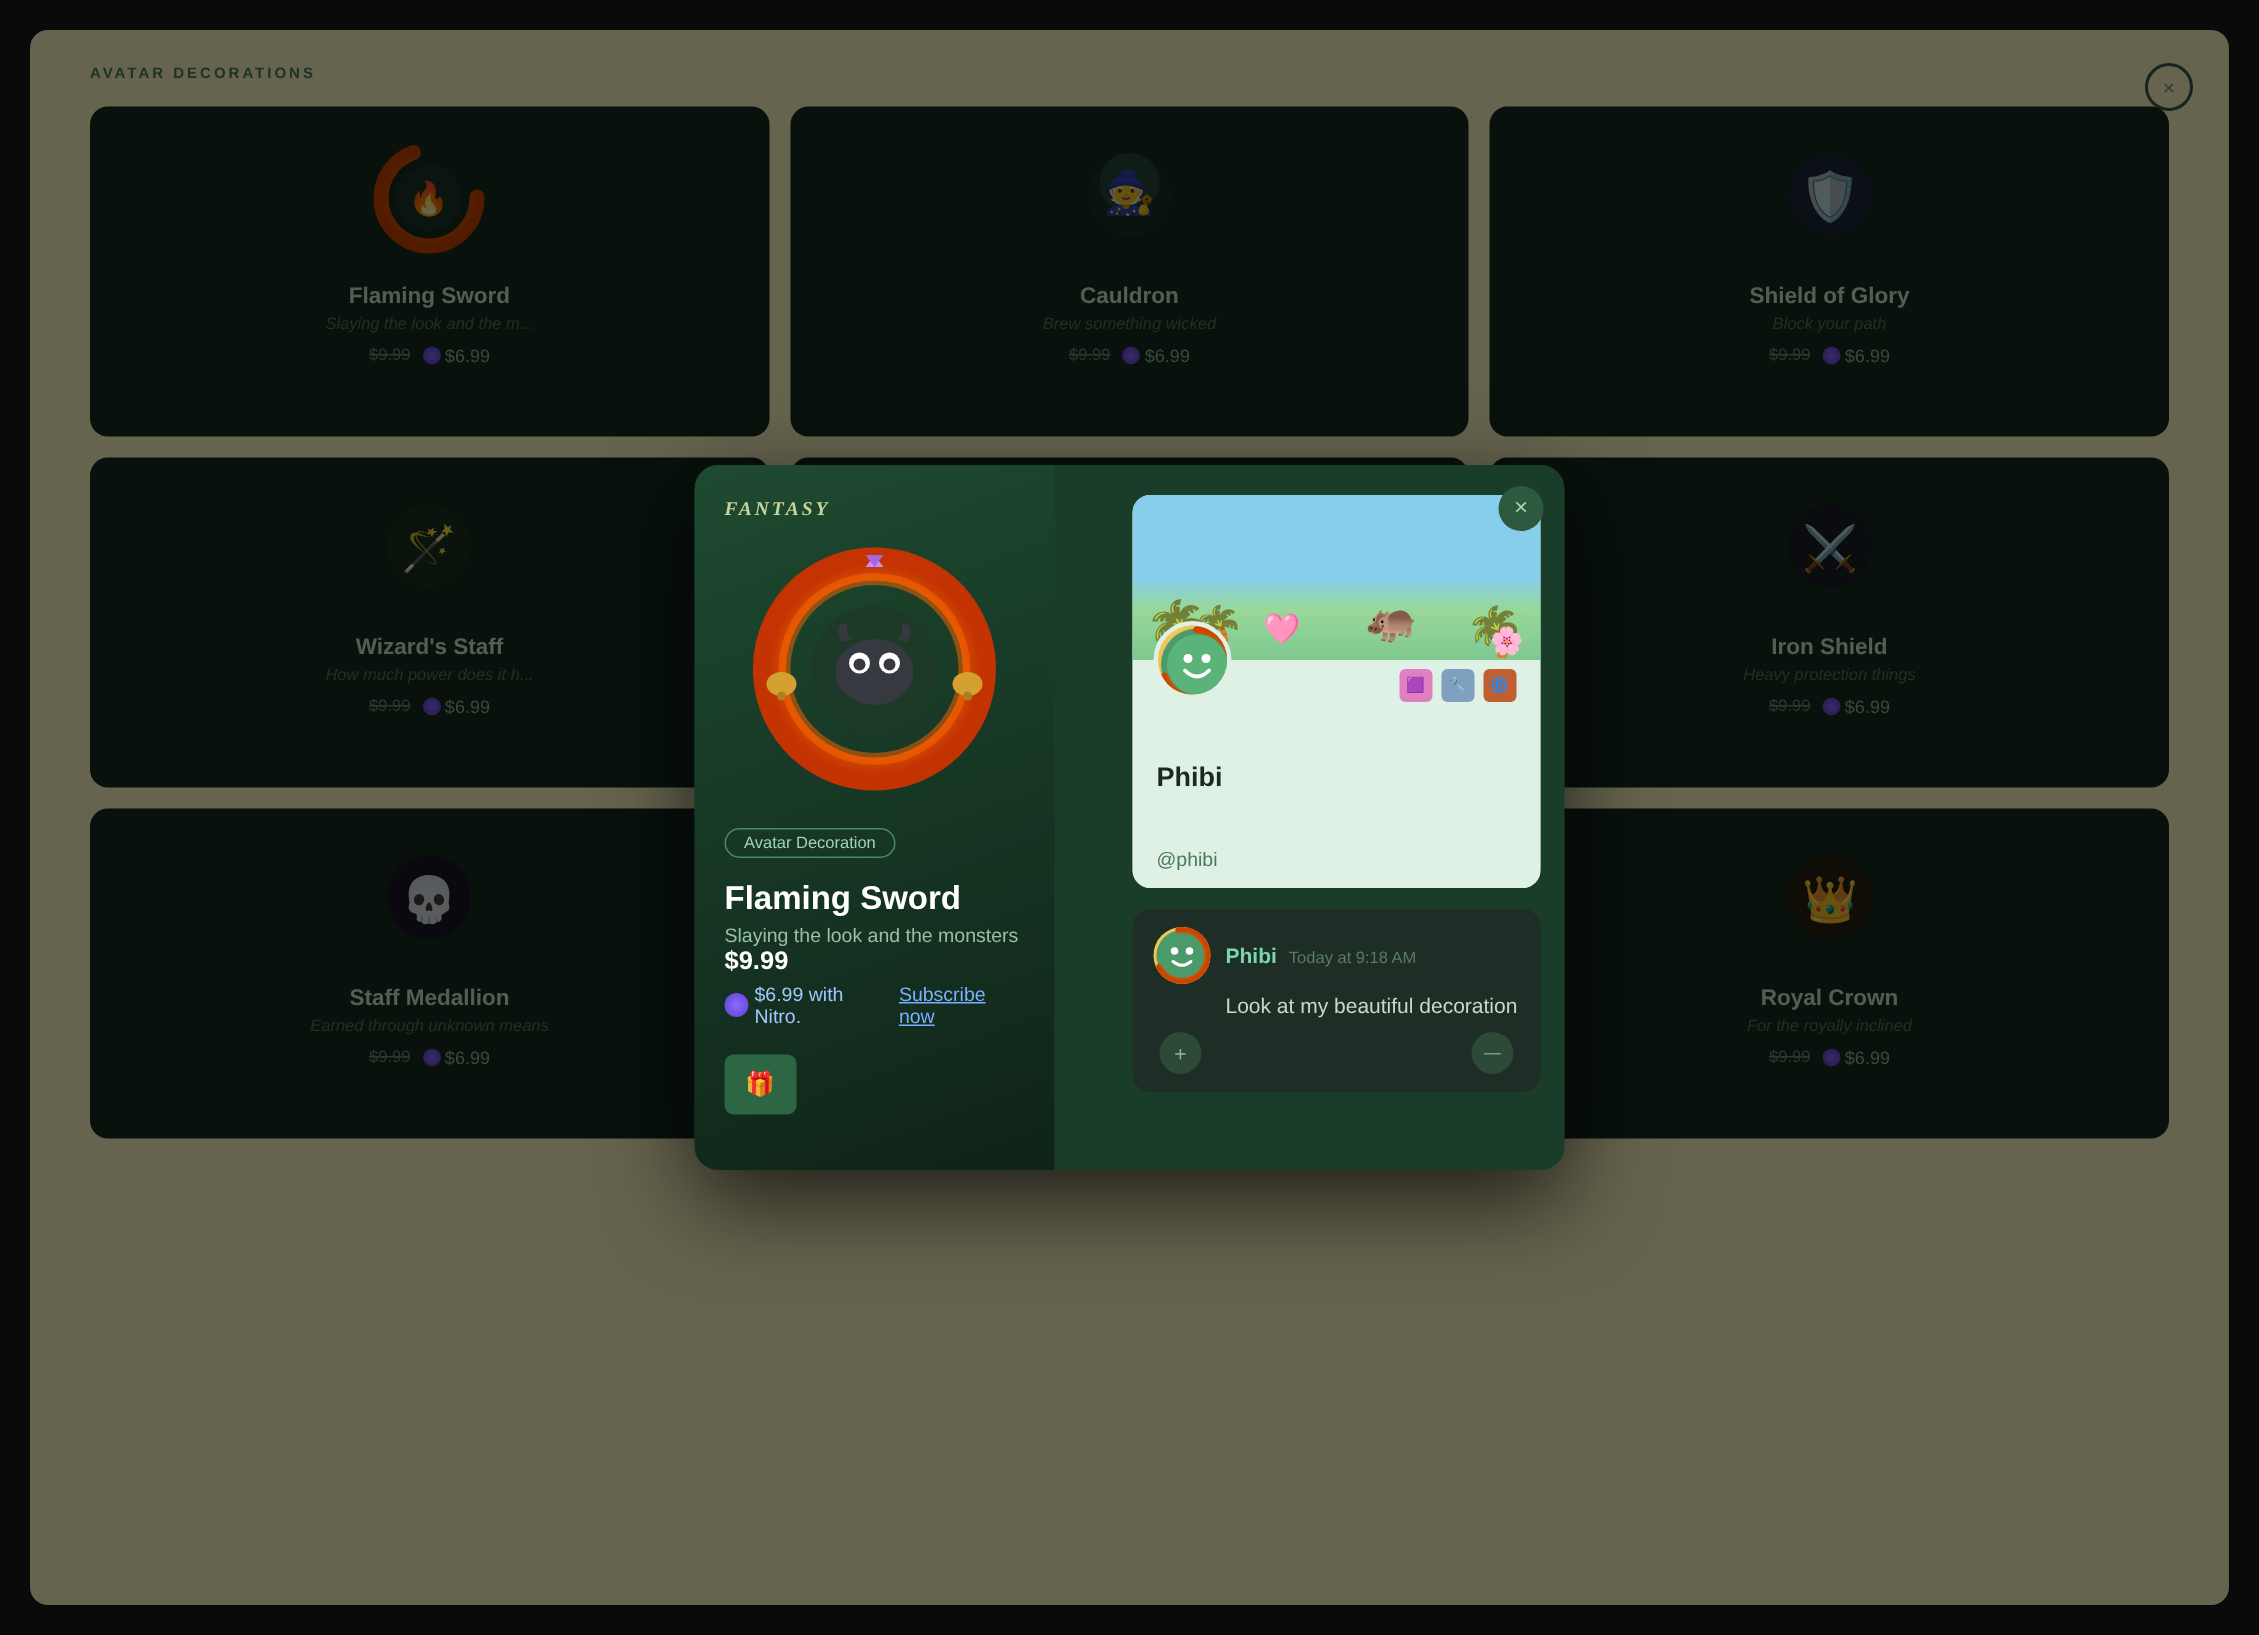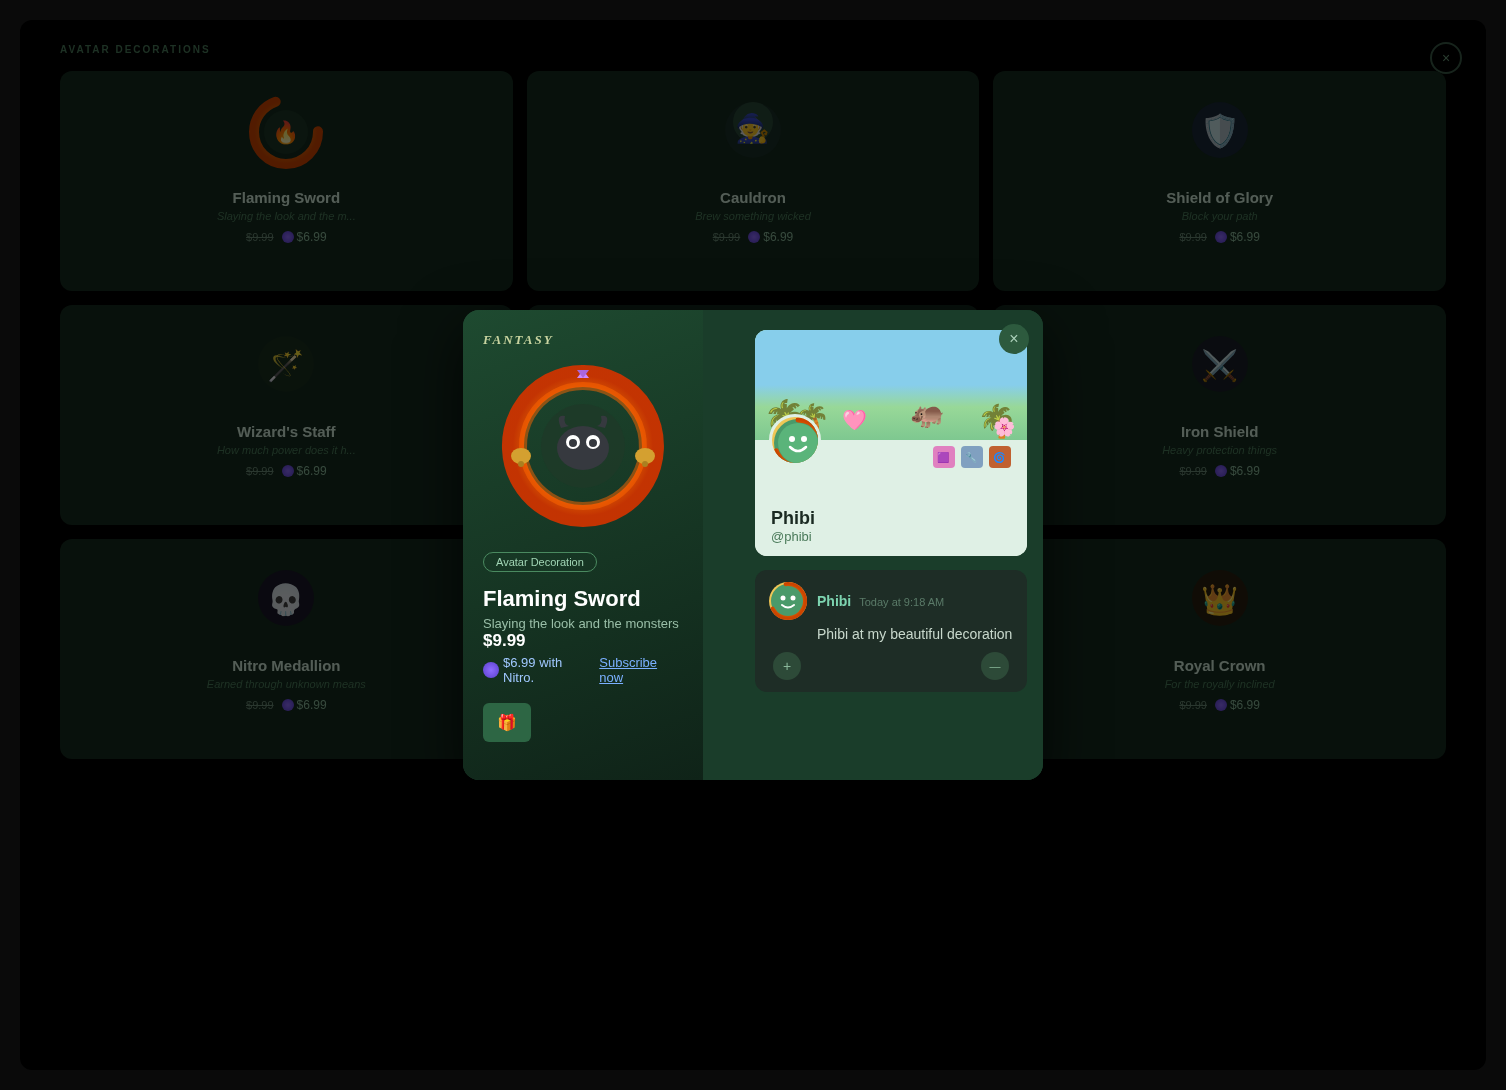--- a/index.html
+++ b/index.html
@@ -271,20 +271,21 @@
 
     .profile-name {
       font-size: 18px;
       font-weight: 700;
       color: #1a2a22;
     }
 
     .profile-handle {
       font-size: 13px;
       color: #4a7a5a;
+      margin-top: 36px;
     }
 
     
     .chat-bubble {
       background: #1e2d26;
       border-radius: 12px;
       padding: 12px 14px;
       width: 100%;
     }
 
@@ -348,21 +349,21 @@
       cursor: pointer;
       display: flex;
       align-items: center;
       justify-content: center;
     }
 
     
     .outer-window {
       position: absolute;
       inset: 20px;
-      background: #000000;
+      background: #fef9c3;
       border-radius: 12px;
       z-index: 0;
       overflow: hidden;
     }
 
     .window-scrollable {
       position: absolute;
       inset: 0;
       padding: 24px 40px;
       overflow: hidden;
@@ -594,21 +595,21 @@
         </div>
       </div>
 
       <div class="card">
         <div class="card-emoji">
           <svg width="80" height="80" viewBox="0 0 80 80">
             <circle cx="40" cy="38" r="28" fill="#1a1828"></circle>
             <text x="40" y="50" text-anchor="middle" font-size="30">💀</text>
           </svg>
         </div>
-        <div class="card-title">Nitro Medallion</div>
+        <div class="card-title">Staff Medallion</div>
         <div class="card-desc">Earned through unknown means</div>
         <div class="card-pricing">
           <span class="price-strike">$9.99</span>
           <span class="price-nitro-small">
             <span class="nitro-dot"></span>
             <span>$6.99</span>
           </span>
         </div>
       </div>
 
@@ -799,21 +800,21 @@
                 <circle cx="24" cy="16" r="2.5" fill="#fff"></circle>
                 <path d="M13,23 Q19,28 25,23" fill="none" stroke="#fff" stroke-width="2" stroke-linecap="round"></path>
                 <path d="M19,2 A17,17 0 1,1 18.9,2" fill="none" stroke="url(#chatAvatarFire)" stroke-width="4" stroke-dasharray="72 32" stroke-linecap="round"></path>
               </svg>
             </div>
             <div class="chat-meta">
               <span class="chat-username">Phibi</span>
               <span class="chat-timestamp">Today at 9:18 AM</span>
             </div>
           </div>
-          <div class="chat-message">Phibi at my beautiful decoration</div>
+          <div class="chat-message">Look at my beautiful decoration</div>
           <div class="chat-actions">
             <button class="chat-action-btn">
               <span>+</span>
             </button>
             <button class="chat-action-btn">
               <span style="font-size:11px;">—</span>
             </button>
           </div>
         </div>
 

